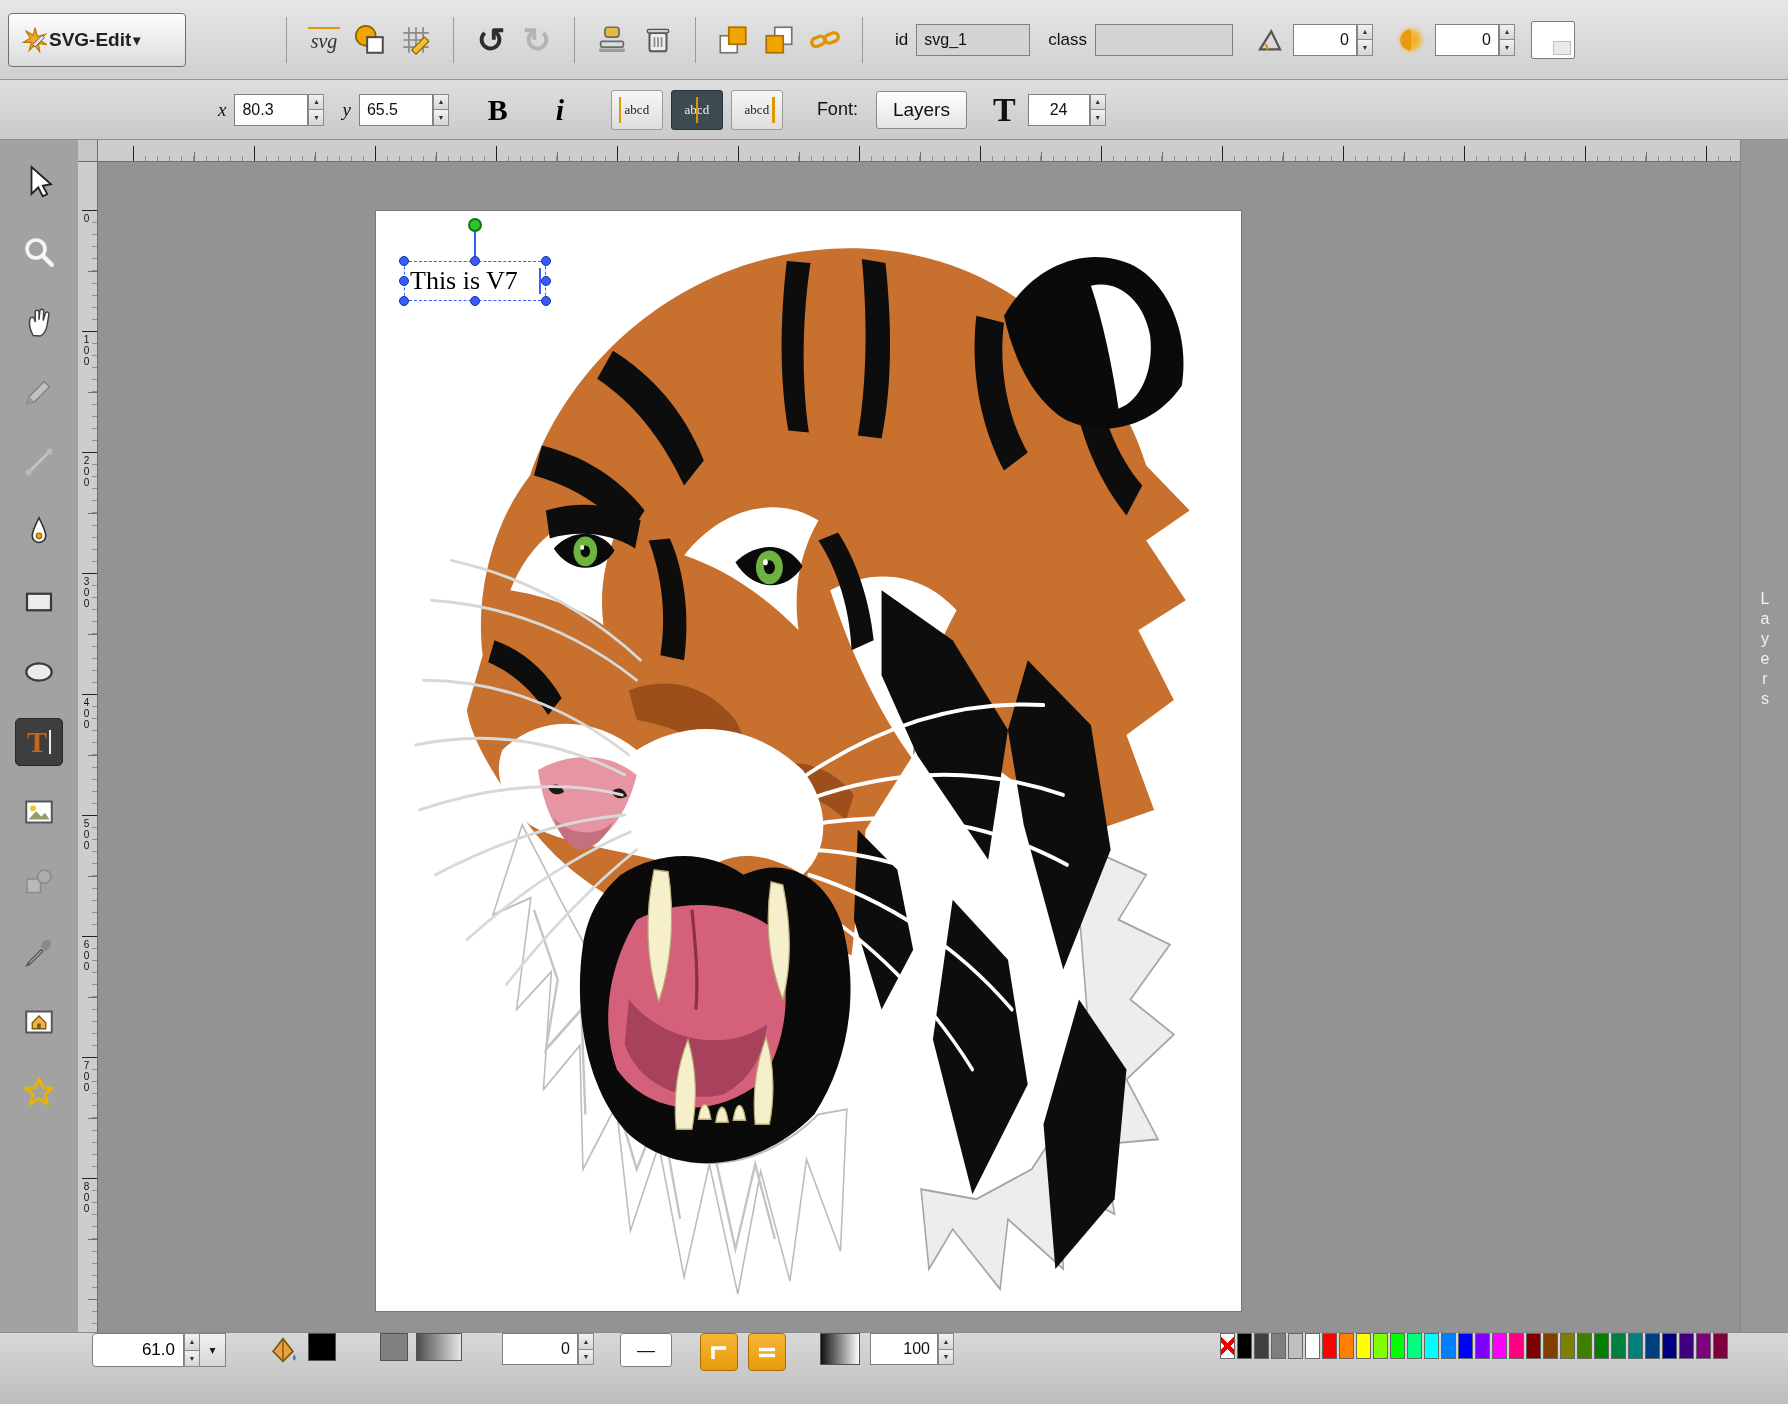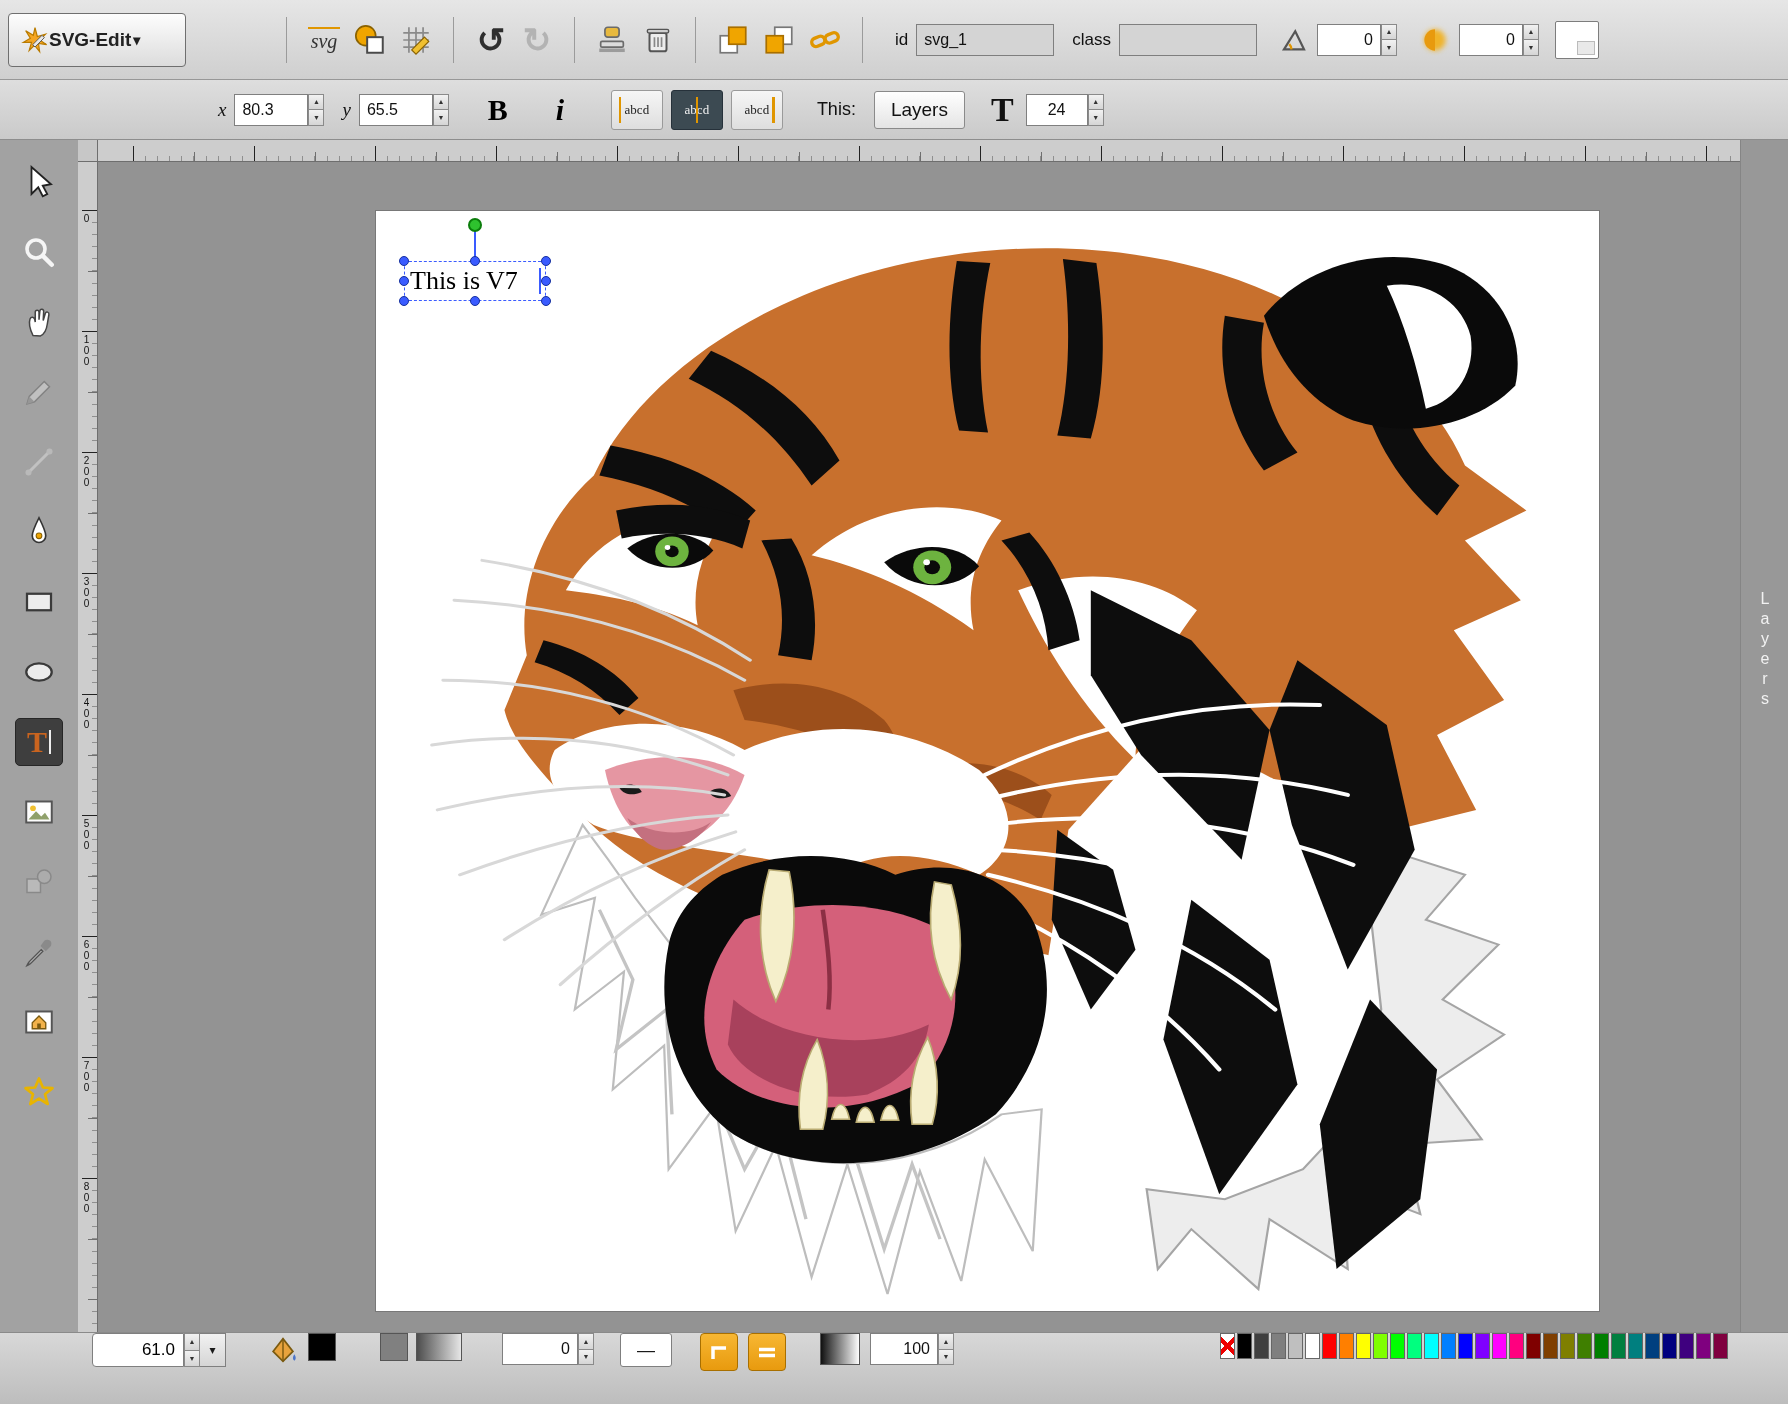--- a/index.html
+++ b/index.html
@@ -124,21 +124,21 @@
     background-repeat:no-repeat;
   }
   .vtick { position:absolute; right:0; height:1px; width:15px; background:#222; }
   .vtick span {
     position:absolute; top:3px; right:5px; font-size:10px; color:#111;
     writing-mode:vertical-rl; text-orientation:upright; letter-spacing:0;
   }
   
   .workspace { position:absolute; left:98px; top:162px; width:1642px; height:1170px; background:#939393; overflow:hidden; }
   .canvas {
-    position:absolute; left:277px; top:48px; width:1225px; height:1102px;
+    position:absolute; left:277px; top:48px; width:867px; height:1102px;
     background:#fff; border:1px solid #787878;
   }
   .canvas svg { display:block; width:100%; height:100%; }
   .right-strip {
     position:absolute; left:1740px; top:140px; width:48px; height:1192px;
     background:#989898; border-left:1px solid #858585;
     display:flex; justify-content:center;
   }
   .layers-tab {
     margin-top:450px; writing-mode:vertical-rl; text-orientation:upright;
@@ -264,21 +264,21 @@
       <g stroke="#e09600" fill="none" stroke-width="2.4">
         <rect x="2.5" y="10" width="9.5" height="6" rx="3" transform="rotate(-22 7.2 13)"></rect>
         <rect x="12" y="7.5" width="9.5" height="6" rx="3" transform="rotate(-22 16.7 10.5)"></rect>
       </g>
     </svg>
   </button>
 
   <div class="sep"></div>
 
   <span class="fld-label">id</span>
-  <input class="fld gray" style="width: 138px;" value="svg_1">
+  <input class="fld gray" style="width: 114px;" value="svg_1">
   <span class="fld-label">class</span>
   <input class="fld gray" style="width: 138px;" value="">
 
   <svg viewBox="0 0 24 24" style="width:30px;height:30px;margin-left:22px;">
     <path d="M4 19.5 L20 19.5 L13 5 Z" fill="none" stroke="#555" stroke-width="1.8"></path>
     <path d="M10 19.5 A6.5 6.5 0 0 0 8.2 15.3" fill="none" stroke="#e09600" stroke-width="1.8"></path>
   </svg>
   <input class="fld" style="width: 64px; margin-left: 8px; text-align: right;" value="0">
   <span class="spin">
       <span>▲</span>
@@ -331,21 +331,21 @@
   </button>
   <button class="anchor-btn middle selected">
     <span class="bar"></span>
     <span>abcd</span>
   </button>
   <button class="anchor-btn end">
     <span class="bar"></span>
     <span>abcd</span>
   </button>
 
-  <span class="fld-label" style="margin-left:34px;font-size:18px;">This:</span>
+  <span class="fld-label" style="margin-left:34px;font-size:18px;">Font:</span>
   <button class="font-btn">Layers</button>
 
   <span class="tsize-g" style="margin-left:26px;">T</span>
   <input class="fld" style="width: 62px; margin-left: 12px; text-align: center;" value="24">
   <span class="spin">
       <span>▲</span>
       <span>▼</span>
     </span>
 </div>
 

